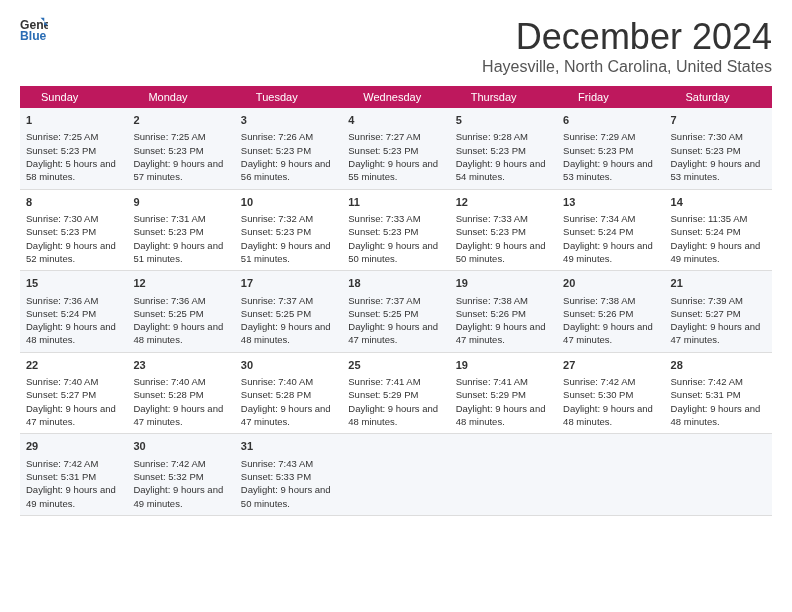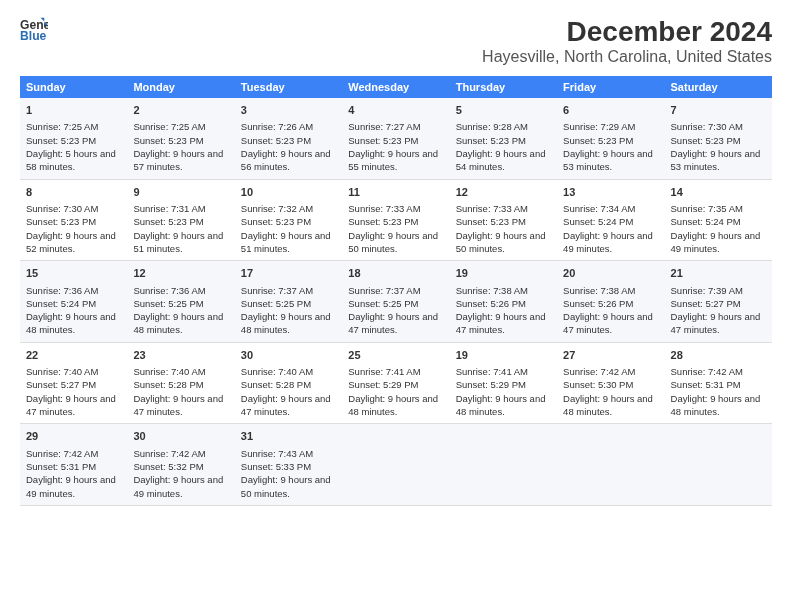--- a/index.html
+++ b/index.html
@@ -27,40 +27,40 @@
       gap: 4px;
     }
     .logo-icon {
       width: 28px;
       height: 28px;
     }
     .title-block {
       text-align: right;
     }
     .main-title {
-      font-size: 28px;
-      font-weight: bold;
+      font-size: 36px;
+      font-weight: normal;
       color: #333;
     }
     .subtitle {
       font-size: 16px;
       color: #555;
     }
     table {
       width: 100%;
       border-collapse: collapse;
       font-size: 10px;
     }
     thead tr th {
-      background-color: #3b82f6;
+      background-color: #be185d;
       color: #fff;
       text-align: left;
-      padding: 5px 6px;
+      padding: 5px 21px;
       font-size: 11px;
-      font-weight: bold;
+      font-weight: normal;
     }
     tbody tr td {
       vertical-align: top;
       padding: 5px 6px;
       border-bottom: 1px solid #ddd;
       color: #333;
       font-size: 9.5px;
       line-height: 1.4;
       width: 14.28%;
     }
@@ -120,21 +120,21 @@
           <td><span class="day-num">6</span><span>Sunrise: 7:29 AM</span><br><span>Sunset: 5:23 PM</span><br><span>Daylight: 9 hours and 53 minutes.</span></td>
           <td><span class="day-num">7</span><span>Sunrise: 7:30 AM</span><br><span>Sunset: 5:23 PM</span><br><span>Daylight: 9 hours and 53 minutes.</span></td>
         </tr>
         <tr>
           <td><span class="day-num">8</span><span>Sunrise: 7:30 AM</span><br><span>Sunset: 5:23 PM</span><br><span>Daylight: 9 hours and 52 minutes.</span></td>
           <td><span class="day-num">9</span><span>Sunrise: 7:31 AM</span><br><span>Sunset: 5:23 PM</span><br><span>Daylight: 9 hours and 51 minutes.</span></td>
           <td><span class="day-num">10</span><span>Sunrise: 7:32 AM</span><br><span>Sunset: 5:23 PM</span><br><span>Daylight: 9 hours and 51 minutes.</span></td>
           <td><span class="day-num">11</span><span>Sunrise: 7:33 AM</span><br><span>Sunset: 5:23 PM</span><br><span>Daylight: 9 hours and 50 minutes.</span></td>
           <td><span class="day-num">12</span><span>Sunrise: 7:33 AM</span><br><span>Sunset: 5:23 PM</span><br><span>Daylight: 9 hours and 50 minutes.</span></td>
           <td><span class="day-num">13</span><span>Sunrise: 7:34 AM</span><br><span>Sunset: 5:24 PM</span><br><span>Daylight: 9 hours and 49 minutes.</span></td>
-          <td><span class="day-num">14</span><span>Sunrise: 7:35 AM</span><br><span>Sunset: 5:24 PM</span><br><span>Daylight: 9 hours and 49 minutes.</span></td>
+          <td><span class="day-num">14</span><span>Sunrise: 11:35 AM</span><br><span>Sunset: 5:24 PM</span><br><span>Daylight: 9 hours and 49 minutes.</span></td>
         </tr>
         <tr>
           <td><span class="day-num">15</span><span>Sunrise: 7:36 AM</span><br><span>Sunset: 5:24 PM</span><br><span>Daylight: 9 hours and 48 minutes.</span></td>
           <td><span class="day-num">12</span><span>Sunrise: 7:36 AM</span><br><span>Sunset: 5:25 PM</span><br><span>Daylight: 9 hours and 48 minutes.</span></td>
           <td><span class="day-num">17</span><span>Sunrise: 7:37 AM</span><br><span>Sunset: 5:25 PM</span><br><span>Daylight: 9 hours and 48 minutes.</span></td>
           <td><span class="day-num">18</span><span>Sunrise: 7:37 AM</span><br><span>Sunset: 5:25 PM</span><br><span>Daylight: 9 hours and 47 minutes.</span></td>
           <td><span class="day-num">19</span><span>Sunrise: 7:38 AM</span><br><span>Sunset: 5:26 PM</span><br><span>Daylight: 9 hours and 47 minutes.</span></td>
           <td><span class="day-num">20</span><span>Sunrise: 7:38 AM</span><br><span>Sunset: 5:26 PM</span><br><span>Daylight: 9 hours and 47 minutes.</span></td>
           <td><span class="day-num">21</span><span>Sunrise: 7:39 AM</span><br><span>Sunset: 5:27 PM</span><br><span>Daylight: 9 hours and 47 minutes.</span></td>
         </tr>

